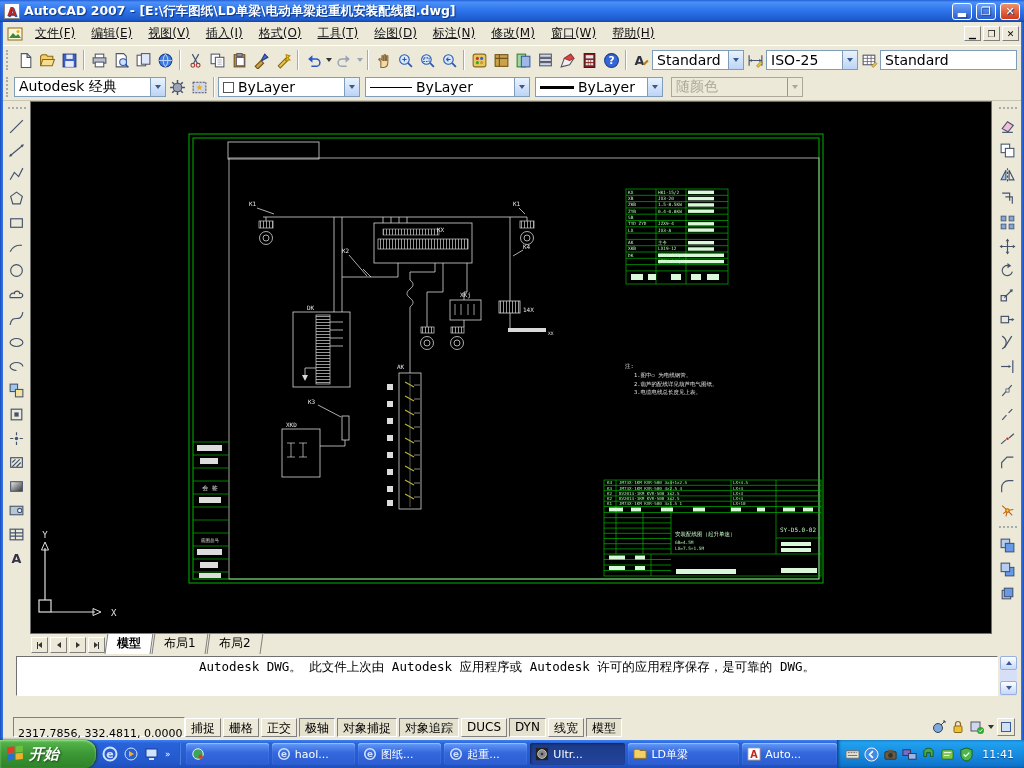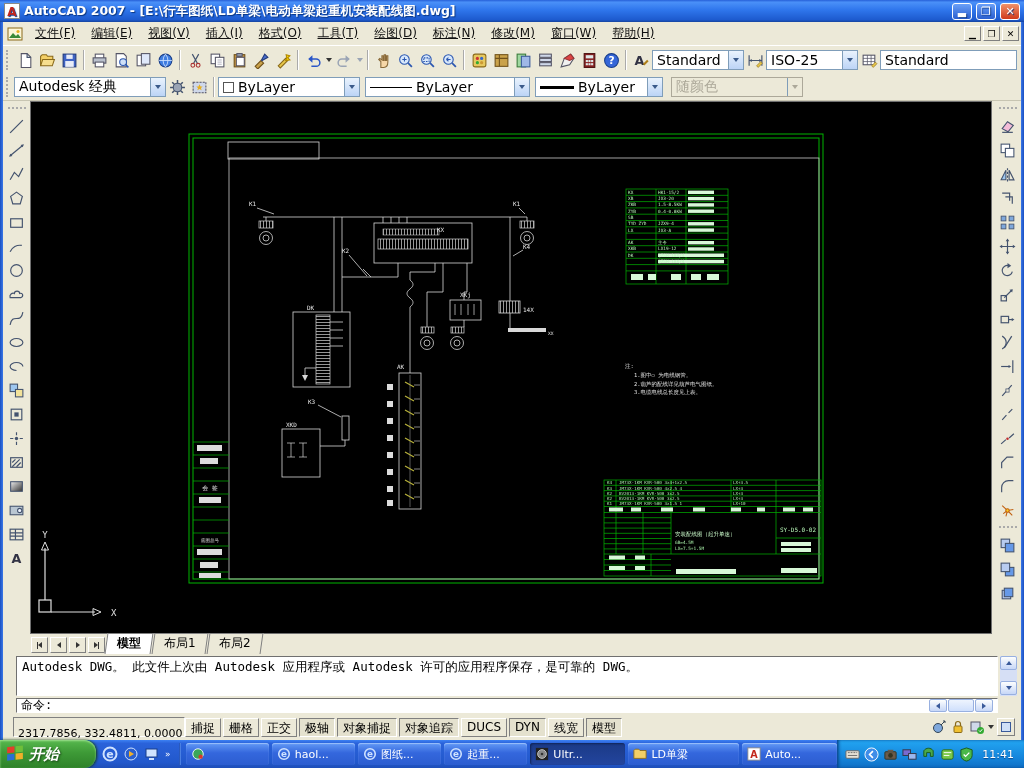--- a/index.html
+++ b/index.html
@@ -58,21 +58,21 @@
   .navbtn{width:17px;height:16px;margin:0 1px 1px 1px;border:1px solid;border-color:#fff #808080 #808080 #fff;background:#ECE9D8;
     display:flex;align-items:center;justify-content:center;}
   .tab{padding:1px 10px 2px 10px;border:1px solid #808080;border-bottom:none;background:#ECE9D8;font-size:12px;
     margin-right:1px;transform:skewX(-8deg);}
   .tab span{display:inline-block;transform:skewX(8deg);}
   .tab.active{background:#fff;font-weight:bold;}
   
   .cmd{position:absolute;left:3px;right:3px;top:654px;height:60px;background:#ECE9D8;z-index:4;}
   .cmdbox{position:absolute;left:13px;top:2px;width:982px;height:40px;background:#fff;
     border:1px solid;border-color:#707070 #fff #fff #707070;font-family:"DejaVu Sans Mono",monospace;
-    font-size:12.5px;color:#000;padding:2px 5px;overflow:hidden;}
+    font-size:12.5px;color:#000;padding:2px 5px;overflow:hidden;text-align:center;}
   .vscroll{position:absolute;left:997px;top:2px;width:17px;height:40px;background:#d6dff5;}
   .sbtn{width:17px;height:14px;border:1px solid #98b0e0;border-radius:2px;background:linear-gradient(180deg,#fdfefe,#c7d7f7);
     display:flex;align-items:center;justify-content:center;}
   .promptrow{position:absolute;left:13px;top:44px;width:982px;height:15px;background:#fff;
     border:1px solid;border-color:#707070 #fff #fff #707070;font-family:"DejaVu Sans Mono",monospace;
     font-size:12px;padding:0 4px;display:flex;align-items:center;}
   .hscroll{margin-left:auto;display:flex;gap:1px;align-items:center;}
   .hbtn{width:18px;height:13px;border:1px solid #98b0e0;border-radius:2px;background:linear-gradient(180deg,#fdfefe,#c7d7f7);
     display:flex;align-items:center;justify-content:center;}
   .thumb{width:26px;height:13px;border:1px solid #98b0e0;border-radius:2px;background:linear-gradient(180deg,#eef4fe,#cfdffc);}
@@ -963,32 +963,20 @@
   <div class="cmd">
     <div class="cmdbox"><span>Autodesk DWG。  此文件上次由 Autodesk 应用程序或 Autodesk 许可的应用程序保存，是可靠的 DWG。</span></div>
     <div class="vscroll">
       <div class="sbtn">
           <span class="tru"></span>
         </div>
       <div class="sbtn" style="margin-top:11px">
           <span class="trd"></span>
         </div>
     </div>
-    <div class="promptrow">
-      <span>命令:</span>
-      <div class="hscroll">
-        <div class="hbtn">
-            <span class="trl"></span>
-          </div>
-        <div class="thumb"></div>
-        <div class="hbtn">
-            <span class="trr"></span>
-          </div>
-      </div>
-    </div>
   </div>
 
   <div class="status">
     <div class="coords">2317.7856, 332.4811, 0.0000</div>
     <div class="tgl" style="margin-left:0">捕捉</div>
     <div class="tgl">栅格</div>
     <div class="tgl">正交</div>
     <div class="tgl on">极轴</div>
     <div class="tgl on">对象捕捉</div>
     <div class="tgl on">对象追踪</div>

